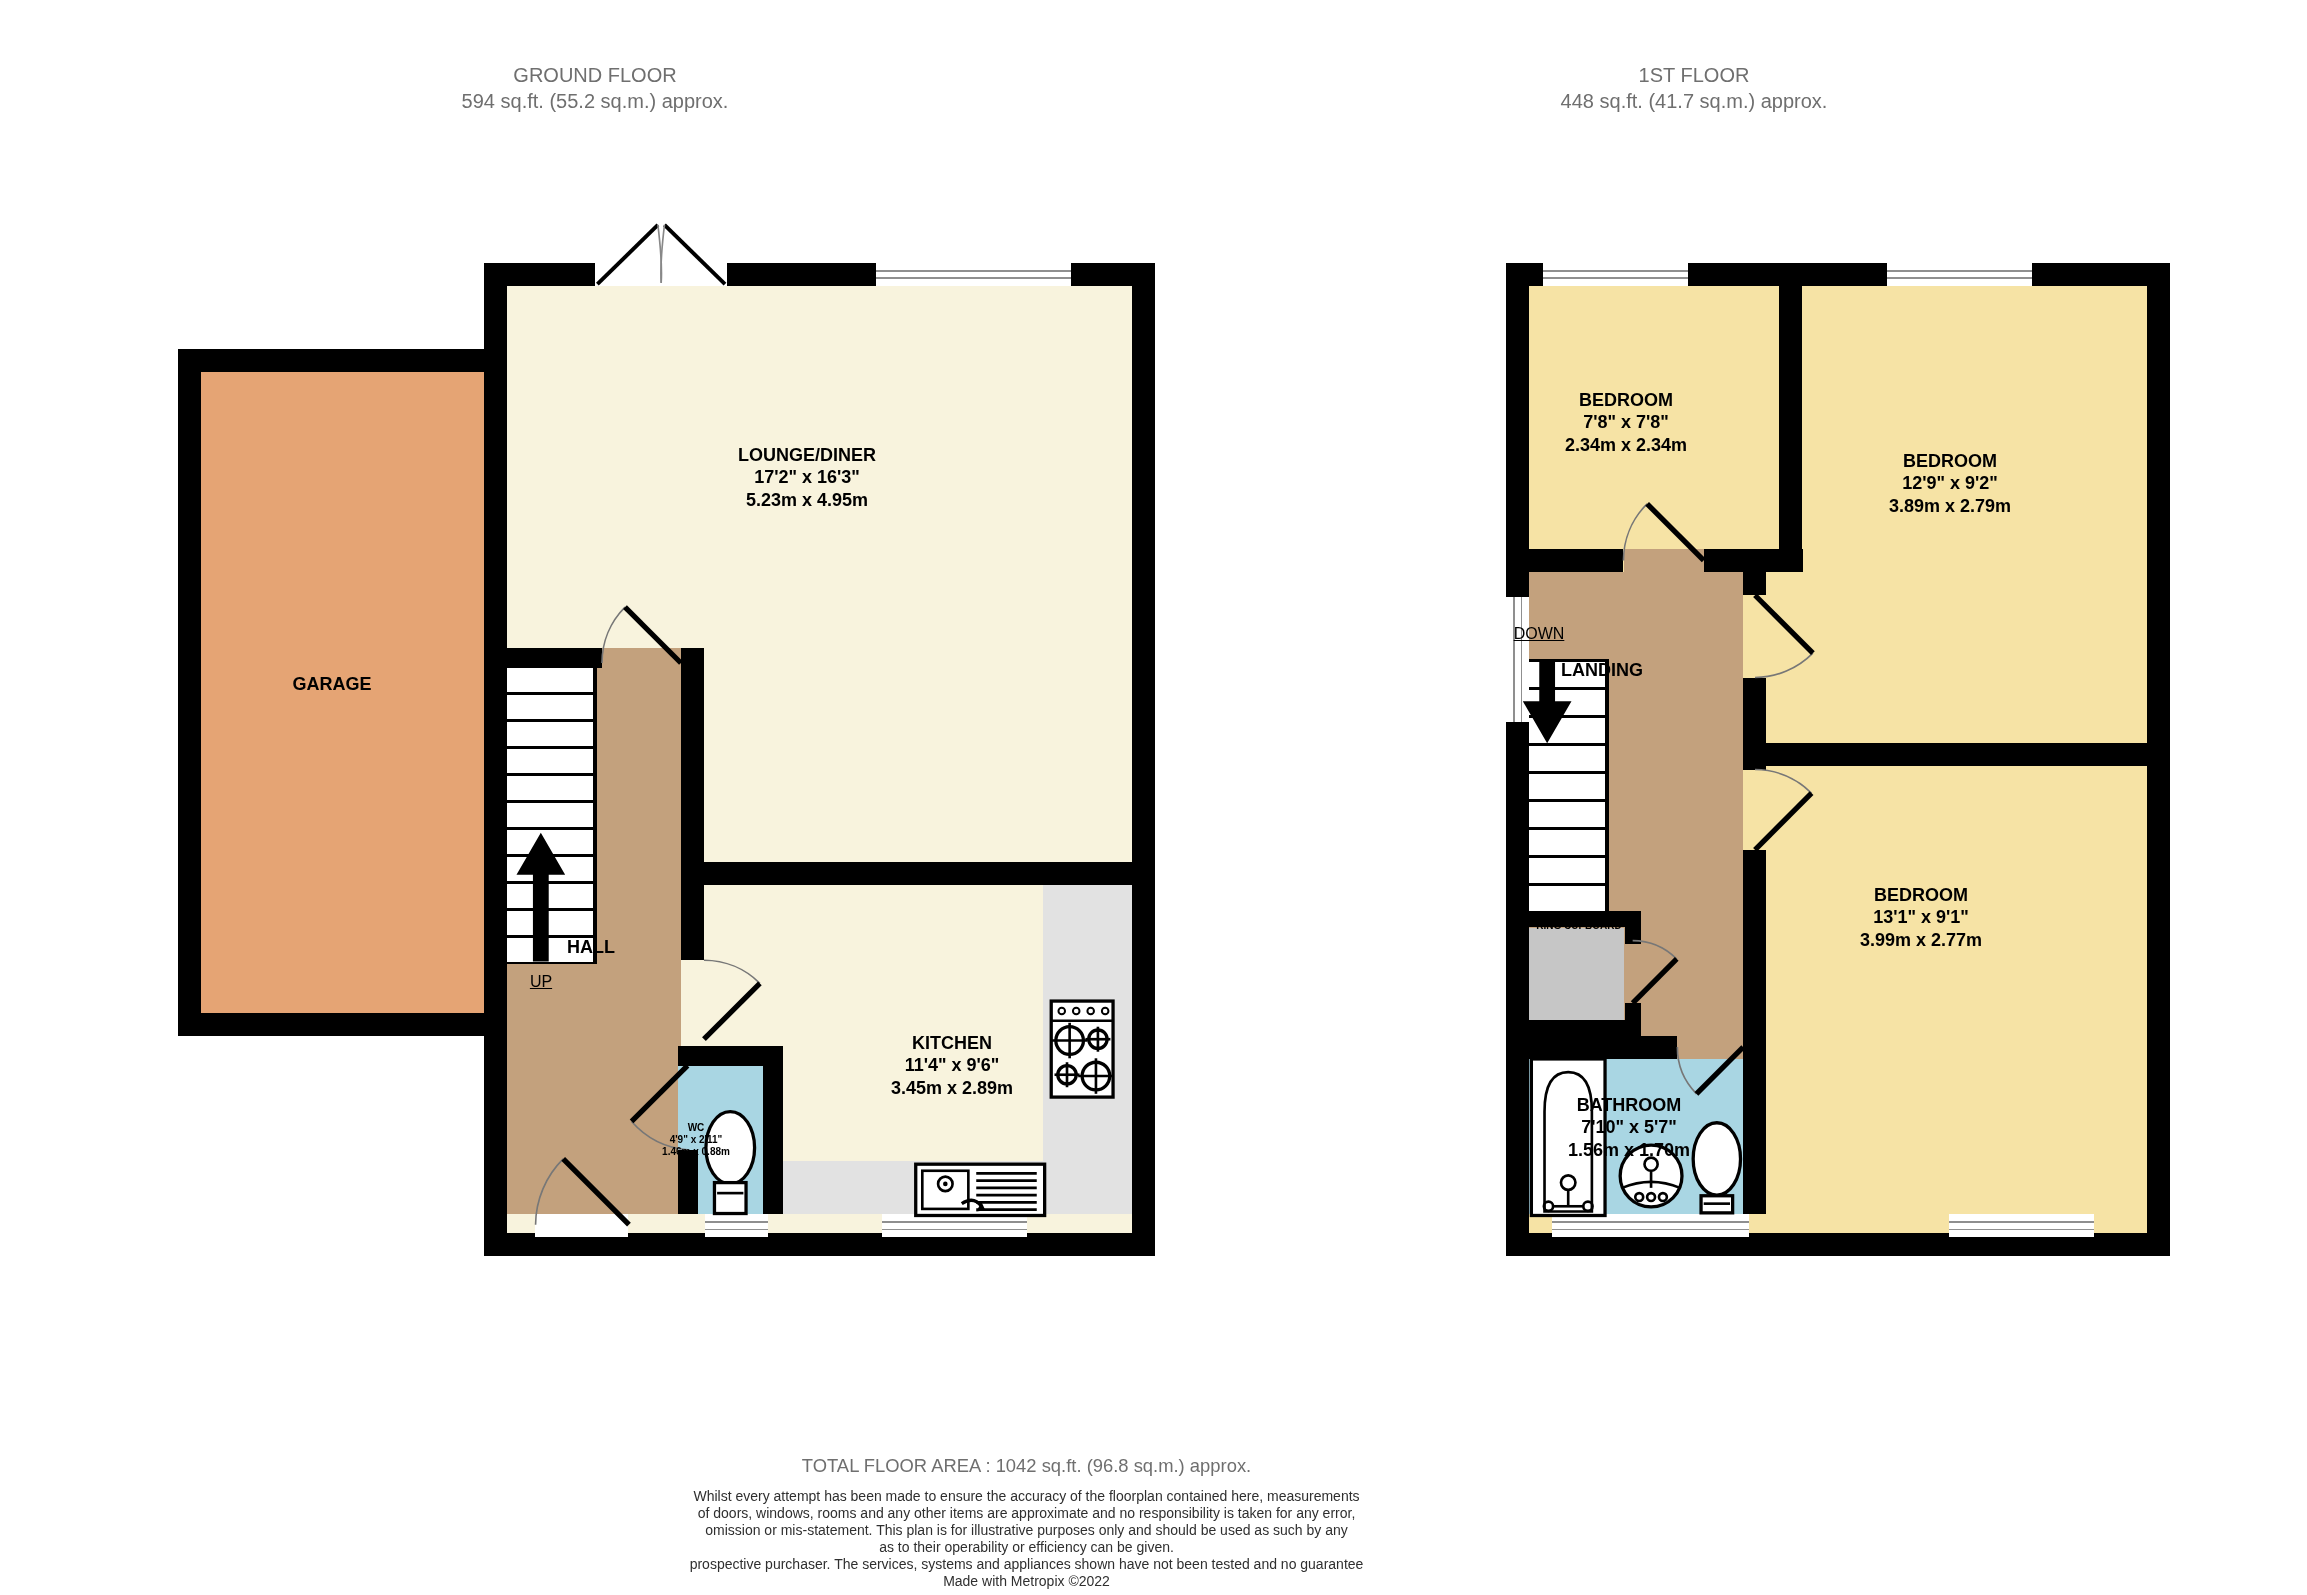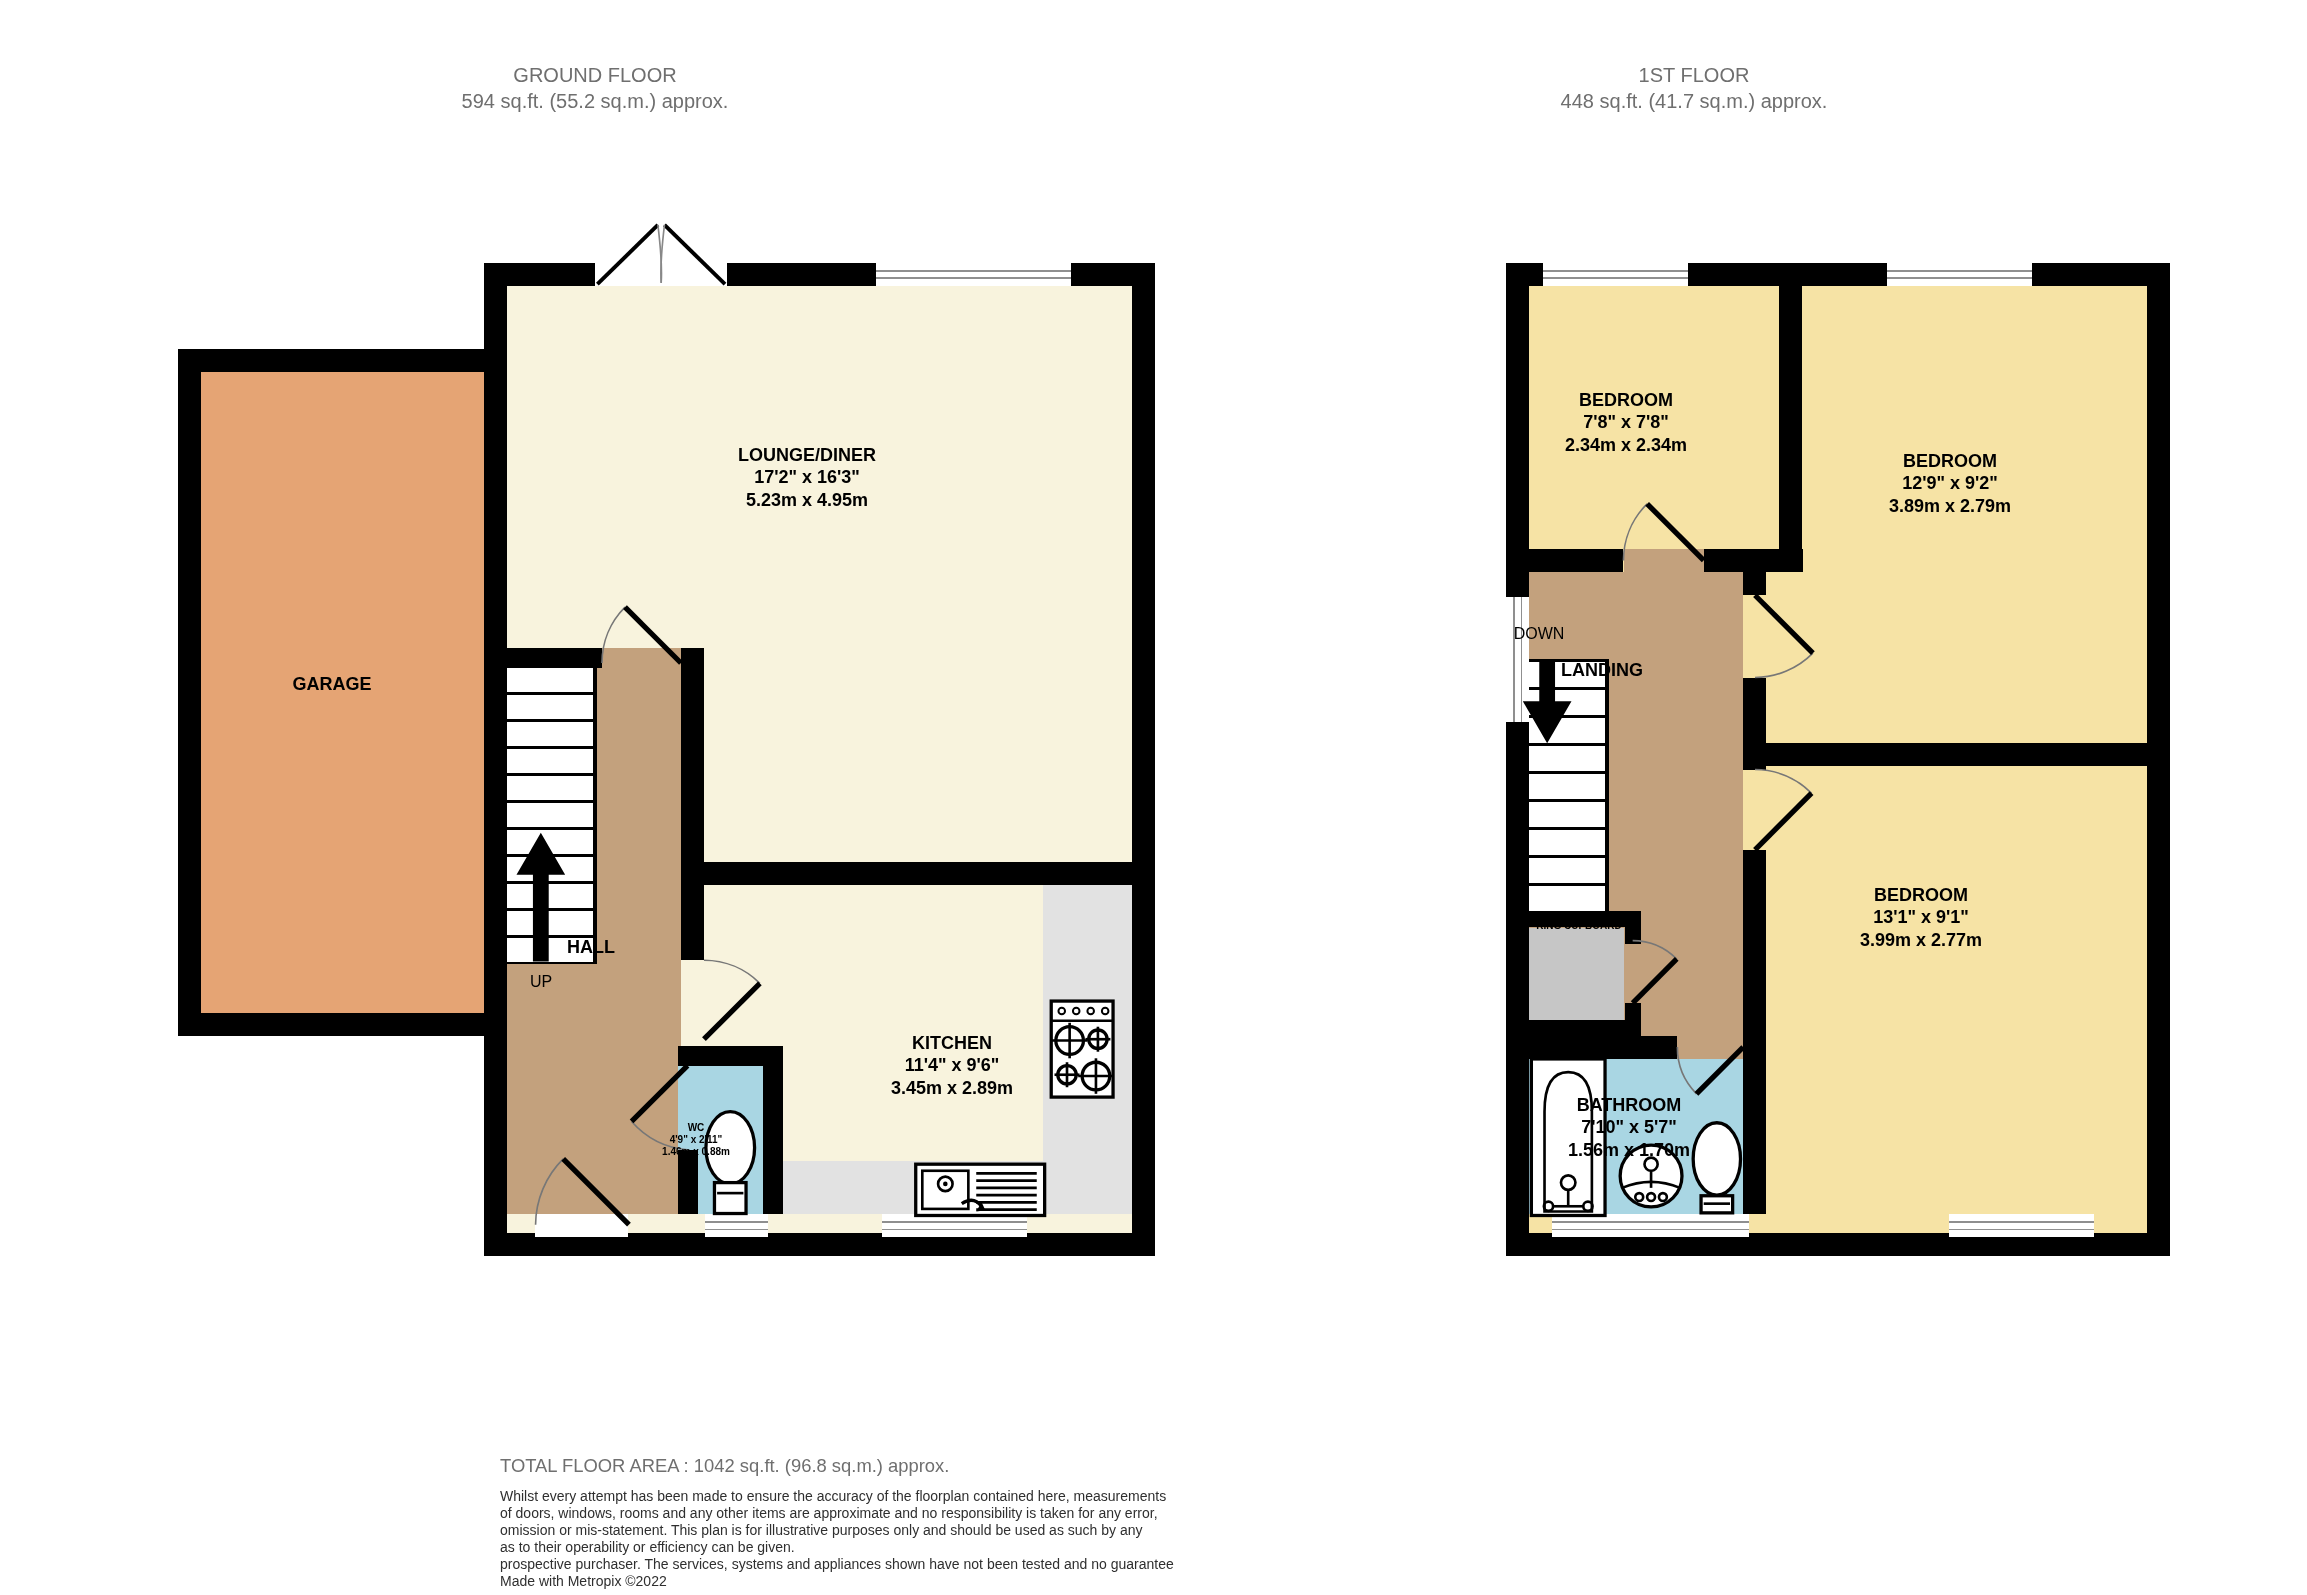--- a/index.html
+++ b/index.html
@@ -11,23 +11,23 @@
   .stairs{position:absolute;background:#fff;z-index:4;}
   .win{position:absolute;z-index:5;}
   .win-h{background:linear-gradient(to bottom,#ffffff 0 6.6px,#8f8f8f 6.6px 8.6px,#ffffff 8.6px 14.5px,#8f8f8f 14.5px 16.4px,#ffffff 16.4px 23px);}
   .win-v{background:linear-gradient(to right,#ffffff 0 6.6px,#8f8f8f 6.6px 8.6px,#ffffff 8.6px 14.5px,#8f8f8f 14.5px 16.4px,#ffffff 16.4px 23px);}
   .gap{background:#ffffff;}
   #fixtures{position:absolute;left:0;top:0;z-index:6;}
   .room-label{position:absolute;z-index:7;transform:translate(-50%,-50%);text-align:center;
               color:#000;font-weight:bold;font-size:18px;line-height:22.4px;white-space:nowrap;}
   .small-label{font-size:10px;line-height:12px;}
   .dir-label{position:absolute;z-index:7;transform:translate(-50%,-50%);font-size:16px;
-             font-weight:normal;color:#000;white-space:nowrap;}
+             font-weight:normal;color:#000;white-space:nowrap;text-decoration:underline;}
   .floor-title{position:absolute;z-index:7;text-align:center;color:#6f6f6f;font-size:20px;line-height:26px;}
-  #footer{position:absolute;left:500px;top:1455px;width:1053px;z-index:7;}
+  #footer{position:absolute;left:500px;top:1455px;width:1053px;text-align:center;z-index:7;}
   #footer .total{font-size:18.4px;color:#6f6f6f;margin-bottom:10.5px;}
   #footer .disc{font-size:14px;line-height:17px;color:#2f2f2f;}
 </style>
 </head>
 <body>
 
 <div id="stage">
 
   <div class="floor-title" style="left:332px;top:62px;width:526px">
     <div>GROUND FLOOR</div>

